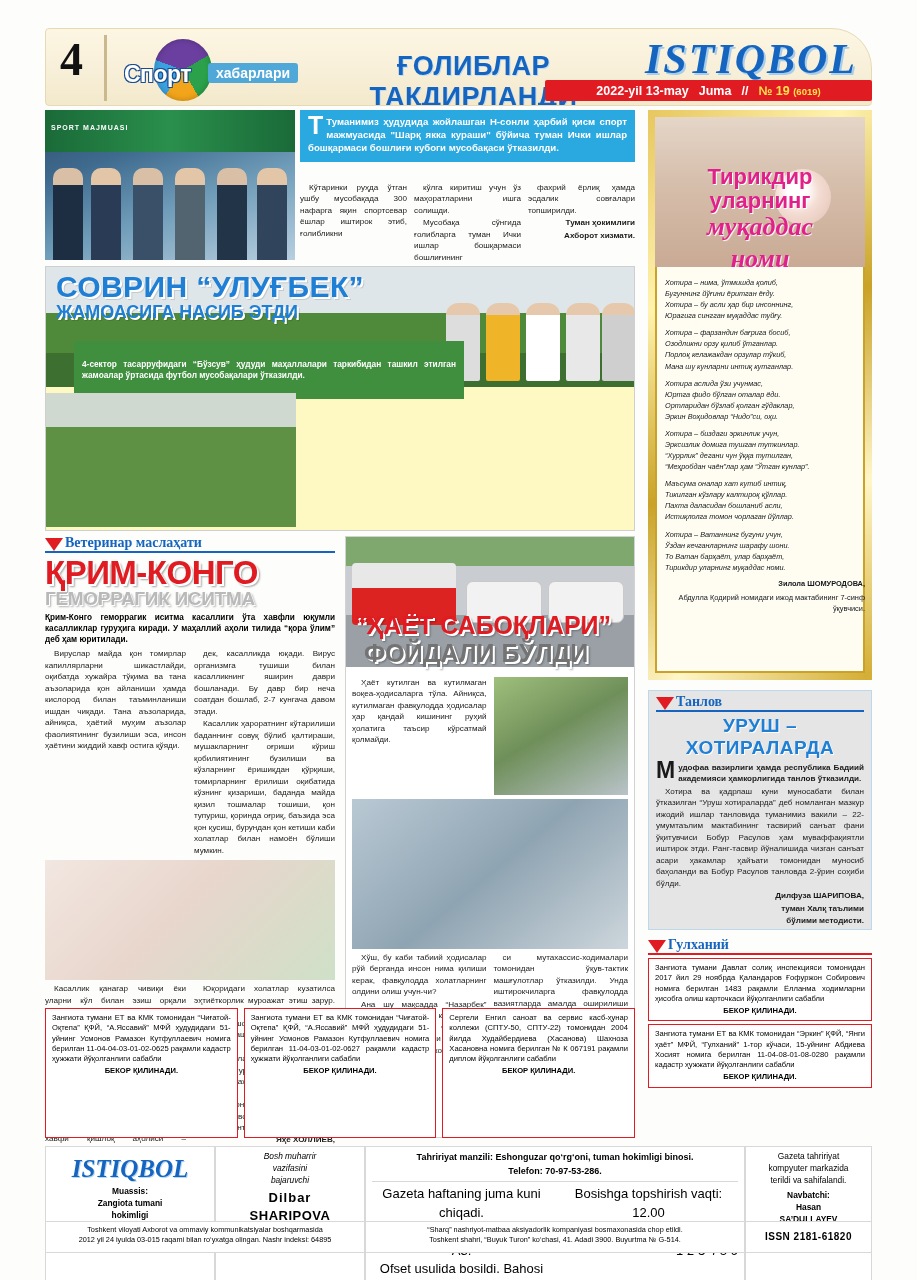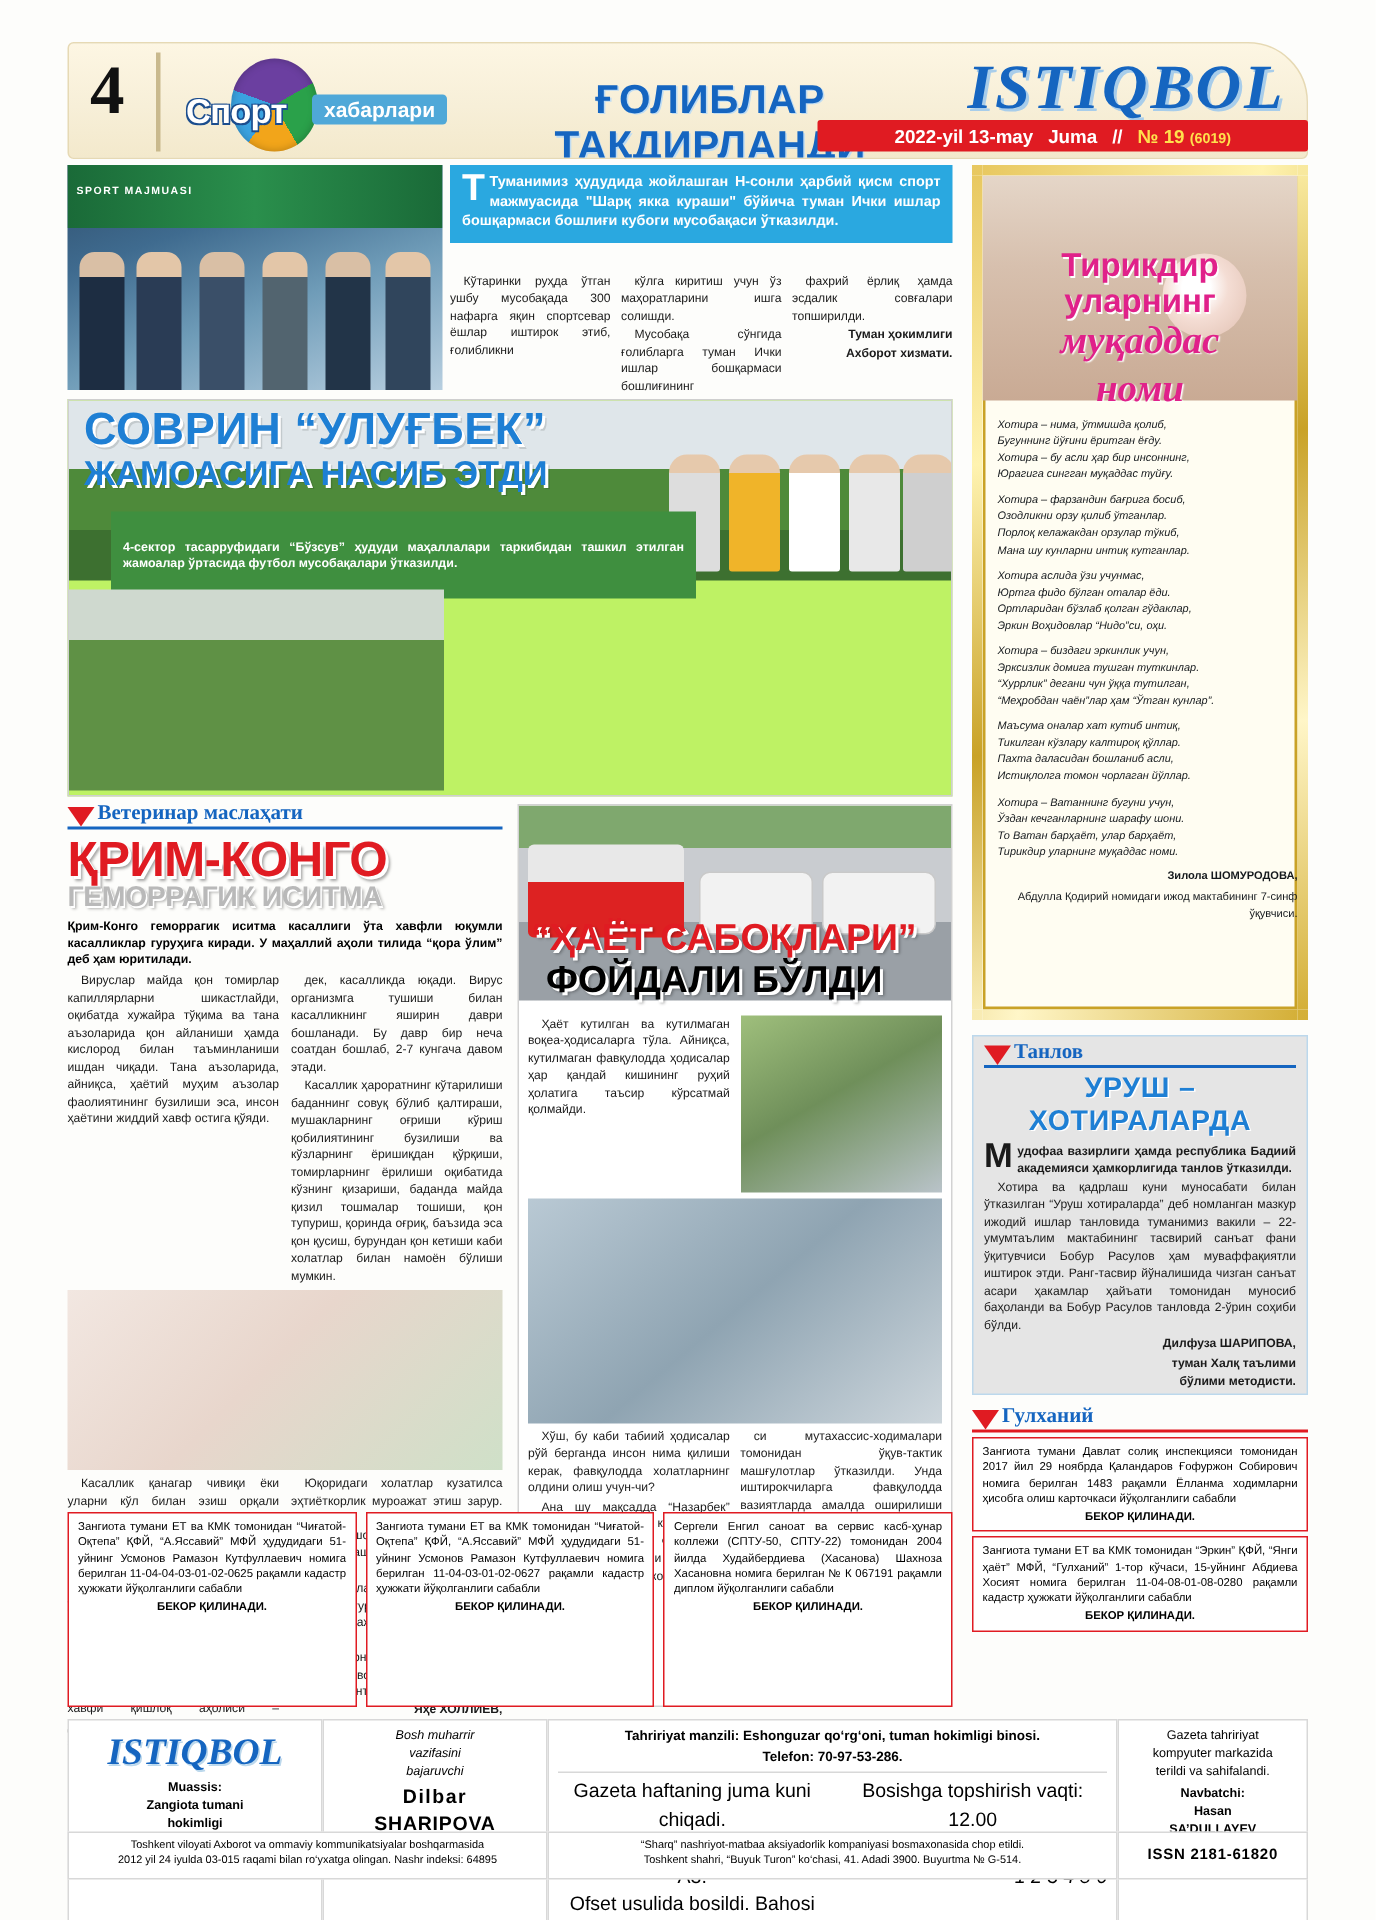--- a/index.html
+++ b/index.html
@@ -104,35 +104,35 @@
   .ta-photo .f4{left:130px;background:linear-gradient(180deg,#e3c6a8 0 18%,#52646f 18% 100%);}
   .ta-photo .f5{left:172px;background:linear-gradient(180deg,#d9bfa5 0 18%,#223448 18% 100%);}
   .ta-photo .f6{left:212px;background:linear-gradient(180deg,#e3c6a8 0 18%,#30455c 18% 100%);}
 
   .ta-lead{position:absolute;left:255px;top:0;width:335px;height:68px;}
   .ta-cols{position:absolute;left:255px;top:72px;width:335px;height:78px;
            display:grid;grid-template-columns:1fr 1fr 1fr;gap:7px;}
 
   
   .sovrin{position:absolute;left:45px;top:266px;width:590px;height:265px;
-          border:1px solid #cfcfcf;background:#bef264;overflow:hidden;}
+          border:1px solid #cfcfcf;background:#fef9c3;overflow:hidden;}
   .sovrin-photo{
     position:absolute;left:0;top:0;width:590px;height:120px;
     background:linear-gradient(180deg,#dfe6ea 0 38%, #4e8a3a 38% 72%, #3d7030 72% 100%);
   }
   .sp-person{position:absolute;bottom:6px;width:34px;height:78px;border-radius:12px 12px 2px 2px;}
   .sovrin h1{
     position:absolute;left:10px;top:4px;margin:0;
     font-size:30px;font-weight:bold;color:#1e7fd4;line-height:1.05;
     text-shadow:2px 2px 0 #ffffff, 3px 3px 0 rgba(0,0,0,.12);
     letter-spacing:.4px;
   }
   .sovrin h2{
     position:absolute;left:10px;top:36px;margin:0;
-    font-size:23px;font-weight:bold;color:#1e7fd4;line-height:1.05;
+    font-size:18px;font-weight:bold;color:#1e7fd4;line-height:1.05;
     text-shadow:2px 2px 0 #ffffff, 3px 3px 0 rgba(0,0,0,.12);
   }
   .sovrin-lead{
     position:absolute;left:28px;top:74px;width:390px;
     background:#3f8f3f;color:#fff;font-weight:bold;
     font-size:8.3px;line-height:1.35;padding:18px 8px;text-align:justify;
   }
   .sovrin-body{position:absolute;left:0;top:122px;width:590px;height:142px;
                display:grid;grid-template-columns:250px 1fr 1fr;gap:8px;padding:4px 6px 4px 0;}
   .sovrin-img2{background:linear-gradient(180deg,#cfd9cf 0 25%,#5f9145 25% 100%);}
@@ -215,21 +215,21 @@
          border:1px solid #d2d2d2;background:#fff;overflow:hidden;}
   .hayot-photo{
     position:absolute;left:0;top:0;width:100%;height:130px;
     background:linear-gradient(180deg,#7fa86e 0 22%,#c9ccd0 22% 60%, #9aa0a6 60% 100%);
   }
   .hayot-photo .truck{position:absolute;left:6px;top:26px;width:104px;height:62px;
     background:linear-gradient(180deg,#e8e8e8 0 40%,#d22 40% 100%);border-radius:4px;}
   .hayot-photo .car{position:absolute;top:44px;width:76px;height:42px;border-radius:7px;background:#f2f2f2;border:1px solid #c9c9c9;}
   .hayot h1{position:absolute;left:8px;top:74px;margin:0;font-size:25px;font-weight:bold;color:#e01b22;
     text-shadow:2px 2px 0 #fff,3px 3px 2px rgba(0,0,0,.3);}
-  .hayot h2{position:absolute;left:18px;top:102px;margin:0;font-size:25px;font-weight:bold;color:#000000;
+  .hayot h2{position:absolute;left:18px;top:102px;margin:0;font-size:25px;font-weight:bold;color:#737373;
     text-shadow:2px 2px 0 #fff,3px 3px 2px rgba(0,0,0,.3);}
   .hayot-body{position:absolute;left:0;top:136px;width:100%;padding:4px 6px;}
   .hayot-top{display:grid;grid-template-columns:1fr 1fr;gap:7px;}
   .hayot-img{width:100%;height:118px;background:linear-gradient(150deg,#9fbf7c,#6f8f5a 45%,#b9c3c9 100%);}
   .hayot-cols{display:grid;grid-template-columns:1fr 1fr;gap:7px;margin-top:3px;}
 
   
   .ads-row{position:absolute;left:45px;top:1008px;width:590px;height:130px;}
 
   

